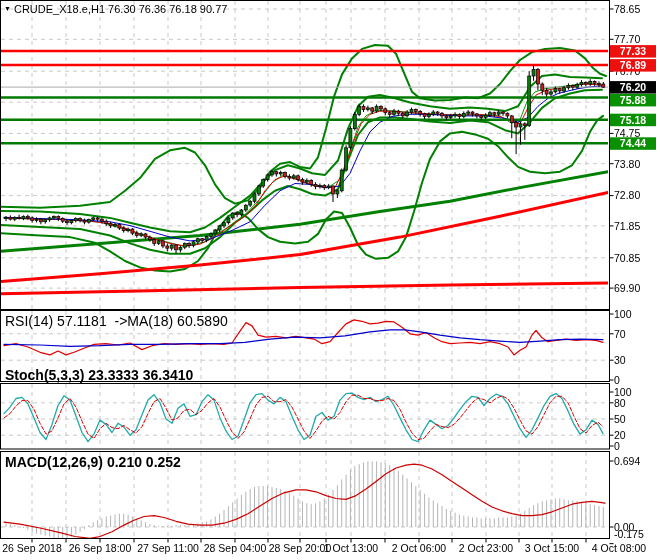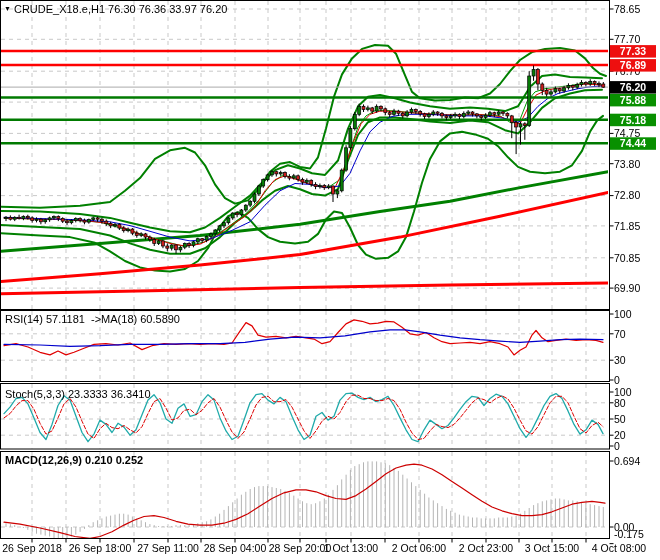--- a/index.html
+++ b/index.html
@@ -1,23 +1,23 @@
 <!DOCTYPE html>
 <html><head>
 <meta charset="utf-8">
 <style>
   html,body{margin:0;padding:0;}
   body{width:660px;height:560px;position:relative;background:#fff;font-family:"Liberation Sans",sans-serif;overflow:hidden;}
   svg{position:absolute;left:0;top:0;}
   .ov{position:absolute;color:#000;white-space:pre;line-height:1;}
   .title{left:4px;top:4px;font-size:11px;}
   .title .dd{font-size:7px;vertical-align:2px;margin-right:3px;}
-  .plabel{font-size:11px;}
+  .plabel{font-size:14px;}
   .rsi-l{left:5px;top:314px;}
-  .sto-l{left:5px;top:389px;}
+  .sto-l{left:5px;top:368px;font-weight:bold;}
   .mac-l{left:5px;top:455px;font-weight:bold;}
 </style>
 </head>
 <body>
 
 <svg id="chart" width="660" height="560" viewBox="0 0 660 560">
     <defs>
       <clipPath id="cp-main">
         <rect x="1" y="1" width="607" height="308"></rect>
       </clipPath>
@@ -663,16 +663,16 @@
       <text x="235" y="552" font-size="10.5" text-anchor="middle" font-family="Liberation Sans, sans-serif" fill="#000000">28 Sep 04:00</text>
       <text x="300" y="552" font-size="10.5" text-anchor="middle" font-family="Liberation Sans, sans-serif" fill="#000000">28 Sep 20:00</text>
       <text x="351" y="552" font-size="10.5" text-anchor="middle" font-family="Liberation Sans, sans-serif" fill="#000000">1 Oct 13:00</text>
       <text x="419" y="552" font-size="10.5" text-anchor="middle" font-family="Liberation Sans, sans-serif" fill="#000000">2 Oct 06:00</text>
       <text x="486" y="552" font-size="10.5" text-anchor="middle" font-family="Liberation Sans, sans-serif" fill="#000000">2 Oct 23:00</text>
       <text x="552" y="552" font-size="10.5" text-anchor="middle" font-family="Liberation Sans, sans-serif" fill="#000000">3 Oct 15:00</text>
       <text x="619" y="552" font-size="10.5" text-anchor="middle" font-family="Liberation Sans, sans-serif" fill="#000000">4 Oct 08:00</text>
     </g>
   </svg>
 
-<div class="ov title"><span class="dd">▼</span><span>CRUDE_X18.e,H1 76.30 76.36 33.97 76.20</span></div>
+<div class="ov title"><span class="dd">▼</span><span>CRUDE_X18.e,H1 76.30 76.36 76.18 90.77</span></div>
 <div class="ov plabel rsi-l">RSI(14) 57.1181  -&gt;MA(18) 60.5890</div>
 <div class="ov plabel sto-l">Stoch(5,3,3) 23.3333 36.3410</div>
 <div class="ov plabel mac-l">MACD(12,26,9) 0.210 0.252</div>
 
 </body></html>

